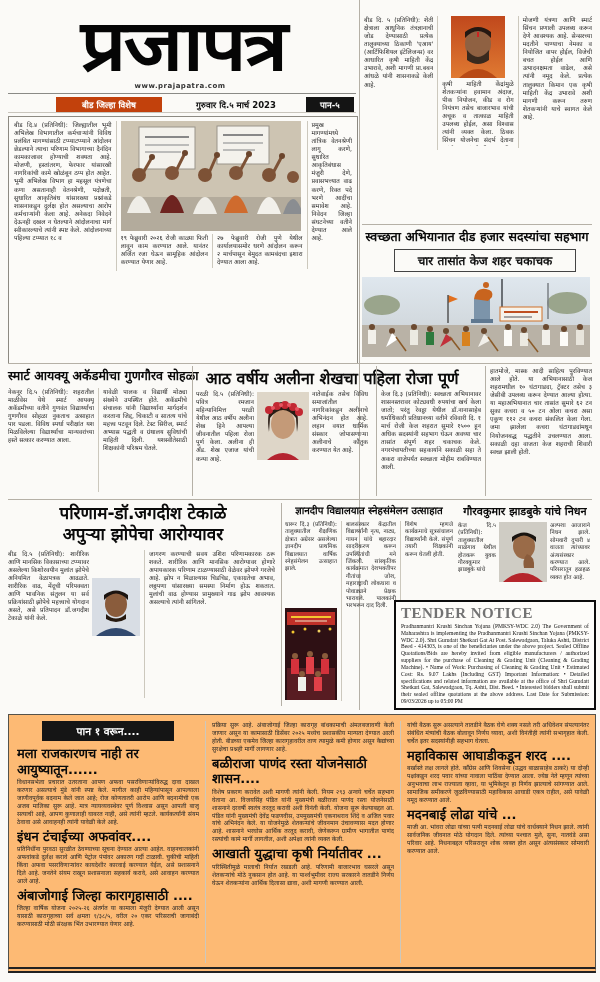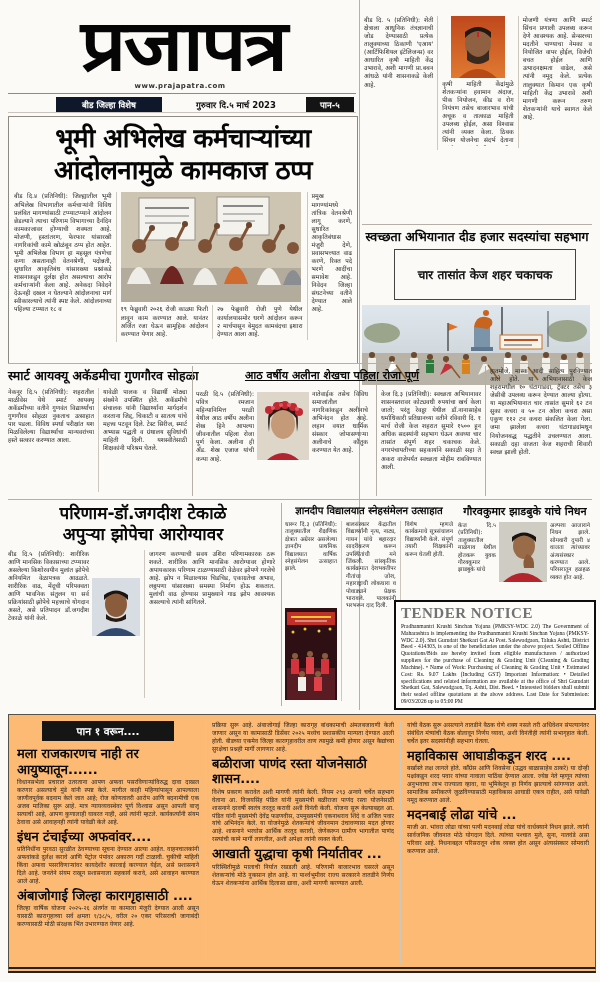--- a/index.html
+++ b/index.html
@@ -9,21 +9,21 @@
   .body-txt{font-size:6.2px;line-height:1.3;text-align:justify;color:#242424;overflow:hidden;}
   .small-txt{font-size:5.8px;line-height:1.28;text-align:justify;color:#242424;overflow:hidden;}
   .vline{background:#b5b0a6;width:1px;}
   .hline{background:#b5b0a6;height:1px;}
   
   .mast-title{font-size:58px;font-weight:900;white-space:nowrap;text-align:center;
               transform:scale(1.38,1.22);transform-origin:50% 55%;letter-spacing:-2px;color:#050505;}
   .mast-site{font-size:7px;font-weight:bold;color:#333;text-align:center;letter-spacing:.5px;}
   .infobar{display:flex;align-items:center;border-top:1.5px solid #8a8a86;border-bottom:1px solid #c9c5bc;
            padding-top:2px;height:16px;}
-  .badge-blue{background:#0f172a;color:#fff;font-size:8.5px;font-weight:bold;padding:2px 26px;margin-left:48px;}
+  .badge-blue{background:#c2410c;color:#fff;font-size:8.5px;font-weight:bold;padding:2px 26px;margin-left:48px;}
   .date-mid{font-size:8.5px;font-weight:bold;color:#111;margin-left:34px;}
   .badge-black{background:#141414;color:#fff;font-size:8.5px;font-weight:bold;padding:2px 14px;margin-left:30px;}
   
   .lead-box{border:1.5px solid #8d8a82;background:#fcfbf8;}
   .lead-headline{font-size:26px;line-height:1.22;font-weight:800;color:#060606;text-align:center;
                  padding:6px 8px 2px 8px;letter-spacing:-.5px;}
   .cols{display:flex;}
   .cols .cdiv{border-left:1px solid #ccc8bd;margin-left:4px;padding-left:4px;}
   .sec-head{font-weight:bold;color:#0a0a0a;text-align:center;}
   .sub-box{border:1.4px solid #444;font-weight:bold;text-align:center;color:#111;}
@@ -52,24 +52,20 @@
   </div>
   <div class="abs mast-site" style="left:60px;top:82px;width:240px;">www.prajapatra.com</div>
 
   <div class="abs infobar" style="left:8px;top:93px;width:348px;">
     <span class="badge-blue">बीड जिल्हा विशेष</span>
     <span class="date-mid">गुरुवार दि.५ मार्च 2023</span>
     <span class="badge-black">पान-५</span>
   </div>
 
   <div class="abs lead-box" style="left:8px;top:116px;width:348px;height:246px;">
-    <div class="lead-headline">
-      <div>भूमी अभिलेख कर्मचाऱ्यांच्या</div>
-      <div>आंदोलनामुळे कामकाज ठप्प</div>
-    </div>
     <div class="cols" style="padding:4px 5px 0 5px;height:150px;">
       <div class="body-txt" style="width:106px;height:148px;">बीड दि.४ (प्रतिनिधी): जिल्ह्यातील भूमी अभिलेख विभागातील कर्मचाऱ्यांनी विविध प्रलंबित मागण्यांसाठी टप्प्याटप्प्याने आंदोलन छेडल्याने त्याचा परिणाम विभागाच्या दैनंदिन कामकाजावर होण्याची शक्यता आहे. मोजणी, हस्तांतरण, फेरफार यांसारखी नागरिकांची कामे खोळंबून ठप्प होत आहेत. भूमी अभिलेख विभाग हा महसूल यंत्रणेचा कणा असतानाही वेतनश्रेणी, पदोन्नती, सुधारित आकृतिबंध यांसारख्या प्रश्नांकडे शासनाकडून दुर्लक्ष होत असल्याचा आरोप कर्मचाऱ्यांनी केला आहे. अनेकदा निवेदने देऊनही दखल न घेतल्याने आंदोलनाचा मार्ग स्वीकारल्याचे त्यांनी स्पष्ट केले. आंदोलनाच्या पहिल्या टप्प्यात १८ व</div>
       <div class="cdiv" style="width:182px;">
 
         <svg class="photo" width="180" height="110" viewBox="0 0 180 110">
           <rect width="180" height="110" fill="#cdc4b2"></rect>
           <rect y="76" width="180" height="34" fill="#b3ab9c"></rect>
           <rect x="18" y="6" width="56" height="42" fill="#f4f2ec" stroke="#9a948a"></rect>
           <line x1="24" y1="16" x2="68" y2="16" stroke="#888" stroke-width="2"></line>
           <line x1="24" y1="24" x2="68" y2="24" stroke="#aaa" stroke-width="1.5"></line>
@@ -137,21 +133,21 @@
         </svg>
         <div class="body-txt" style="height:66px;">कृषी माहिती केंद्रांमुळे शेतकऱ्यांना हवामान अंदाज, पीक नियोजन, कीड व रोग नियंत्रण तसेच बाजारभाव यांची अचूक व तात्काळ माहिती उपलब्ध होईल, असा विश्वास त्यांनी व्यक्त केला. ठिबक सिंचन योजनेचा संदर्भ देताना त्यांनी मत मांडले की, अनुदानित ठिबक सिंचन देण्यात आले; मात्र</div>
       </div>
       <div class="body-txt cdiv" style="width:70px;height:132px;">मोजणी यंत्रणा आणि स्मार्ट सिंचन प्रणाली उपलब्ध करून देणे आवश्यक आहे. सेन्सरच्या मदतीने पाण्याचा नेमका व नियोजित वापर होईल, विजेची बचत होईल आणि उत्पादनक्षमता वाढेल, असे त्यांनी नमूद केले. प्रत्येक तालुक्यात किमान एक कृषी माहिती केंद्र उभारावे अशी मागणी करून तरुण शेतकऱ्यांनी याचे स्वागत केले आहे.</div>
     </div>
   </div>
 
   <div class="abs hline" style="left:362px;top:224px;width:230px;"></div>
   <div class="abs" style="left:362px;top:228px;width:230px;">
     <div class="sec-head" style="font-size:12.5px;white-space:nowrap;">स्वच्छता अभियानात दीड हजार सदस्यांचा सहभाग</div>
-    <div class="sub-box" style="font-size:12px;margin:4px 16px 5px 32px;padding:16px 0;">चार तासांत केज शहर चकाचक</div>
+    <div class="sub-box" style="font-size:12px;margin:4px 16px 5px 32px;padding:2px 0;">चार तासांत केज शहर चकाचक</div>
     <svg class="photo" width="228" height="80" viewBox="0 0 228 80">
       <defs>
           <linearGradient id="sky" x1="0" y1="0" x2="0" y2="1">
         <stop offset="0" stop-color="#dfe7ee"></stop>
             <stop offset="1" stop-color="#c9cfd2"></stop>
           </linearGradient>
         </defs>
       <rect width="228" height="80" fill="url(#sky)"></rect>
       <ellipse cx="20" cy="28" rx="18" ry="10" fill="#9aa58c"></ellipse>
       <ellipse cx="205" cy="26" rx="20" ry="11" fill="#9aa58c"></ellipse>
@@ -205,21 +201,21 @@
   <div class="abs" style="left:8px;top:367px;width:182px;">
     <div class="sec-head" style="font-size:12.5px;white-space:nowrap;">स्मार्ट आयक्यू अकॅडमीचा गुणगौरव सोहळा</div>
     <div class="cols" style="margin-top:4px;height:106px;">
       <div class="body-txt" style="width:86px;height:104px;">नेकनूर दि.५ (प्रतिनिधी): शहरातील माळीवेस येथे स्मार्ट आयक्यू अकॅडमीच्या वतीने गुणवंत विद्यार्थ्यांचा गुणगौरव सोहळा नुकताच उत्साहात पार पडला. विविध स्पर्धा परीक्षांत यश मिळविलेल्या विद्यार्थ्यांचा मान्यवरांच्या हस्ते सत्कार करण्यात आला.</div>
       <div class="body-txt cdiv" style="width:84px;height:104px;">यावेळी पालक व विद्यार्थी मोठ्या संख्येने उपस्थित होते. अकॅडमीचे संचालक यांनी विद्यार्थ्यांना मार्गदर्शन करताना जिद्द, चिकाटी व सातत्य यांचे महत्त्व पटवून दिले. टेस्ट सिरीज, स्मार्ट अभ्यास पद्धती व ग्रंथालय सुविधांची माहिती दिली. यशस्वीतेसाठी शिक्षकांनी परिश्रम घेतले.</div>
     </div>
   </div>
 
   <div class="abs vline" style="left:192px;top:366px;height:130px;"></div>
 
-  <div class="abs sec-head" style="left:196px;top:367px;width:272px;font-size:11px;white-space:nowrap;text-decoration:underline;">आठ वर्षीय अलीना शेखचा पहिला रोजा पूर्ण</div>
+  <div class="abs sec-head" style="left:196px;top:367px;width:272px;font-size:16px;white-space:nowrap;">आठ वर्षीय अलीना शेखचा पहिला रोजा पूर्ण</div>
   <div class="abs cols" style="left:196px;top:390px;width:176px;height:106px;">
     <div class="body-txt" style="width:58px;height:104px;">परळी दि.५ (प्रतिनिधी): पवित्र रमजान महिन्यानिमित्त परळी येथील आठ वर्षीय अलीना शेख हिने आपल्या जीवनातील पहिला रोजा पूर्ण केला. अलीना ही अ‍ॅड. शेख एजाज यांची कन्या आहे.</div>
     <svg class="photo" width="52" height="68" viewBox="0 0 52 68" style="margin:2px 3px 0 3px;">
       <rect width="52" height="68" fill="#ded6c8"></rect>
       <path d="M10 68 q16 -14 32 0 z" fill="#b42430"></path>
       <ellipse cx="26" cy="32" rx="12" ry="15" fill="#c49a78"></ellipse>
       <path d="M13 26 q13 -16 26 0 l1 14 q3 -20 -4 -26 q-10 -8 -20 0 q-7 6 -4 26 z" fill="#2a1c14"></path>
       <g fill="#c22832">
         <circle cx="12" cy="18" r="4"></circle>
           <circle cx="20" cy="14" r="4"></circle>

